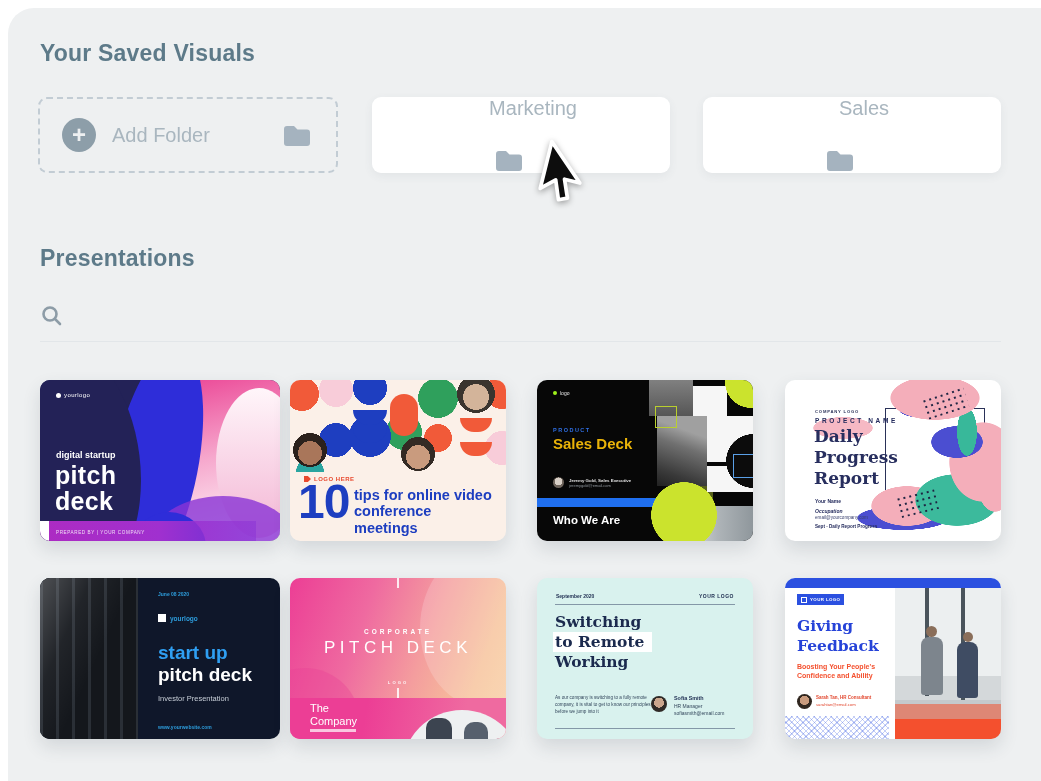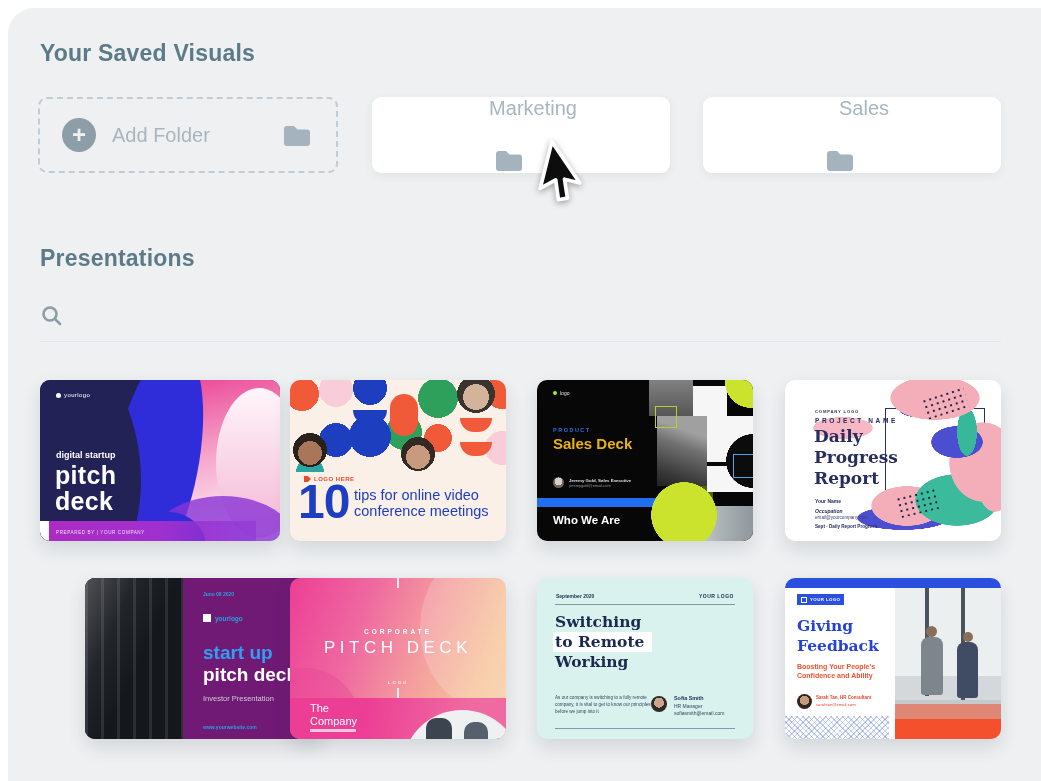--- a/index.html
+++ b/index.html
@@ -77,21 +77,21 @@
     radial-gradient(circle 14px at 148px 58px,#f15a39 99%,transparent);}
   .t2 .pill{left:100px;top:14px;width:28px;height:42px;border-radius:14px;background:#f15a39;}
   .t2 .sd1{left:63px;top:30px;width:34px;height:15px;border-radius:0 0 17px 17px;background:#1e3ec0;}
   .t2 .sd2{left:63px;top:48px;width:34px;height:15px;border-radius:0 0 17px 17px;background:#1e3ec0;}
   .t2 .sd3{left:170px;top:38px;width:32px;height:14px;border-radius:0 0 16px 16px;background:#f15a39;}
   .t2 .sd4{left:170px;top:62px;width:32px;height:14px;border-radius:0 0 16px 16px;background:#f15a39;}
   .t2 .logo{left:14px;top:96px;color:#e8492e;font-size:6px;font-weight:700;letter-spacing:.5px;display:flex;gap:3px;align-items:center;}
   .t2 .logo i{width:7px;height:6px;background:#e8492e;display:inline-block;
               clip-path:polygon(0 0,40% 0,40% 100%,0 100%,0 0,55% 0,100% 50%,55% 100%,40% 100%,40% 0);}
   .t2 .num{left:8px;top:94px;color:#1d3ec0;font-size:48px;font-weight:800;letter-spacing:-1px;}
-  .t2 .txt{left:64px;top:107px;width:142px;color:#1d3ec0;font-size:14.5px;font-weight:400;line-height:1.13;}
+  .t2 .txt{left:64px;top:107px;width:142px;color:#1d3ec0;font-size:14.5px;font-weight:700;line-height:1.13;}
 
   
   .t3{background:#070707;}
   .t3 .collage{left:0;top:0;width:216px;height:161px;background:
     radial-gradient(circle 26px at 214px 2px,#cbe32d 99%,transparent),
     radial-gradient(circle 27px at 216px 81px,#0c0c0c 99%,transparent),
     radial-gradient(circle 33px at 147px 135px,#cbe32d 99%,transparent),
     linear-gradient(#1f6ff0,#1f6ff0) 0px 118px / 150px 9px no-repeat,
     linear-gradient(200deg,#a0a0a0 0 25%,#707070 45%,#3a3a3a 80%,#222222) 120px 36px / 50px 70px no-repeat,
     linear-gradient(180deg,#808080,#565656) 112px 0px / 44px 36px no-repeat,
@@ -132,21 +132,21 @@
      background:radial-gradient(circle,#1d2442 1px,transparent 1.4px);background-size:6px 6px;}
   .t4 .clogo{left:30px;top:29px;color:#2a3158;font-size:4.2px;font-weight:700;letter-spacing:.8px;}
   .t4 .proj{left:30px;top:37px;color:#232a5c;font-size:6.5px;font-weight:700;letter-spacing:2.6px;}
   .t4 .title{left:29px;top:46px;color:#272e5e;font-size:17px;font-weight:700;line-height:21px;font-family:"DejaVu Serif",serif;}
   .t4 .name{left:30px;top:118px;color:#232a5c;font-size:5px;font-weight:700;}
   .t4 .occ{left:30px;top:128px;color:#232a5c;font-size:5px;font-weight:700;font-style:italic;}
   .t4 .mail{left:30px;top:135px;color:#3a4270;font-size:4.6px;}
   .t4 .foot{left:30px;top:144px;color:#232a5c;font-size:4.6px;font-weight:700;}
 
   
-  .t5{background:#701a75;margin-left:45px;}
+  .t5{background:#0f172a;}
   .t5 .bldg{left:0;top:0;width:98px;height:161px;background:
     linear-gradient(115deg,rgba(255,255,255,.25) 0%,rgba(255,255,255,.06) 30%,transparent 55%),
     repeating-linear-gradient(90deg,#2a2f36 0 3px,#14171c 3px 16px),
     repeating-linear-gradient(0deg,#20242a 0 3px,#171a1f 3px 14px);}
   .t5 .date{left:118px;top:13px;color:#2d9cdb;font-size:5px;font-weight:700;}
   .t5 .logo{left:118px;top:36px;display:flex;gap:4px;align-items:center;}
   .t5 .logo i{width:8px;height:8px;background:#ffffff;display:inline-block;}
   .t5 .logo b{color:#2d9cdb;font-size:6.5px;}
   .t5 .l1{left:118px;top:64px;color:#2f9ff2;font-size:19px;font-weight:800;}
   .t5 .l2{left:118px;top:86px;color:#ffffff;font-size:19px;font-weight:800;}

